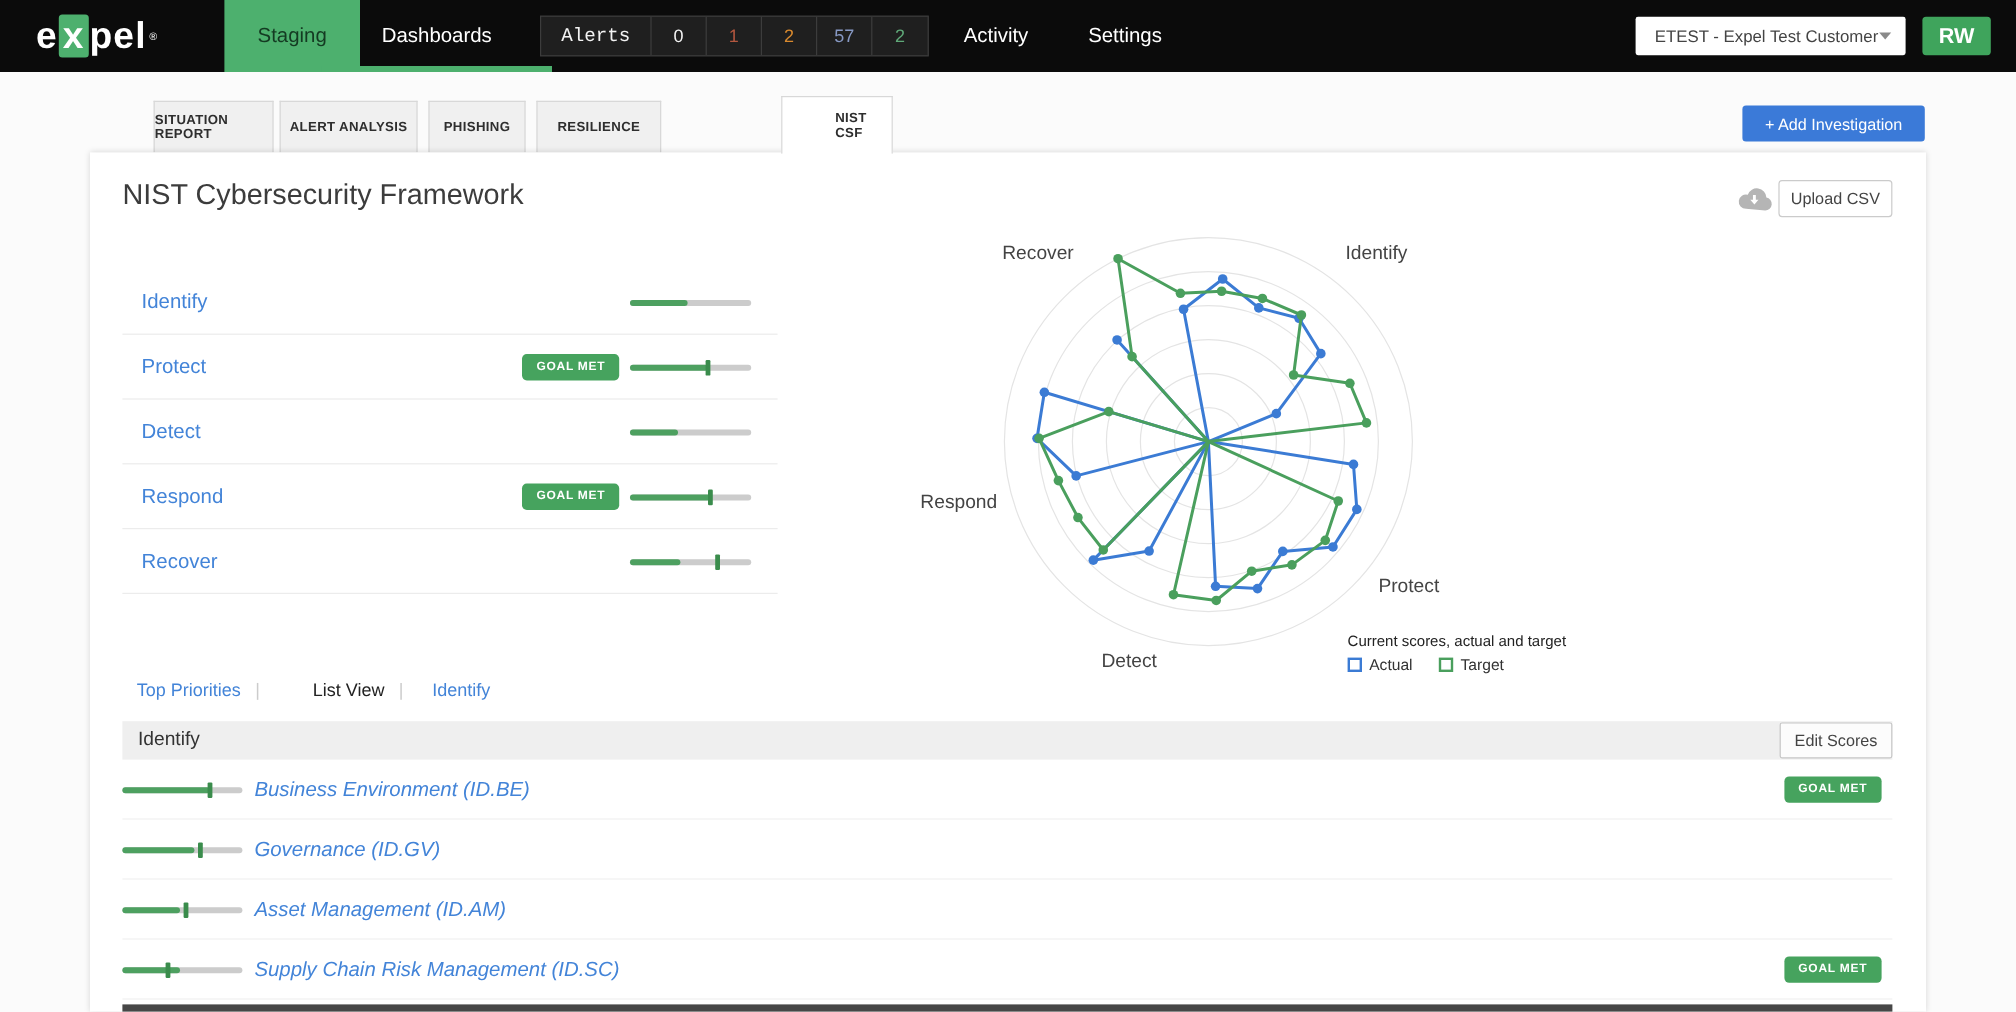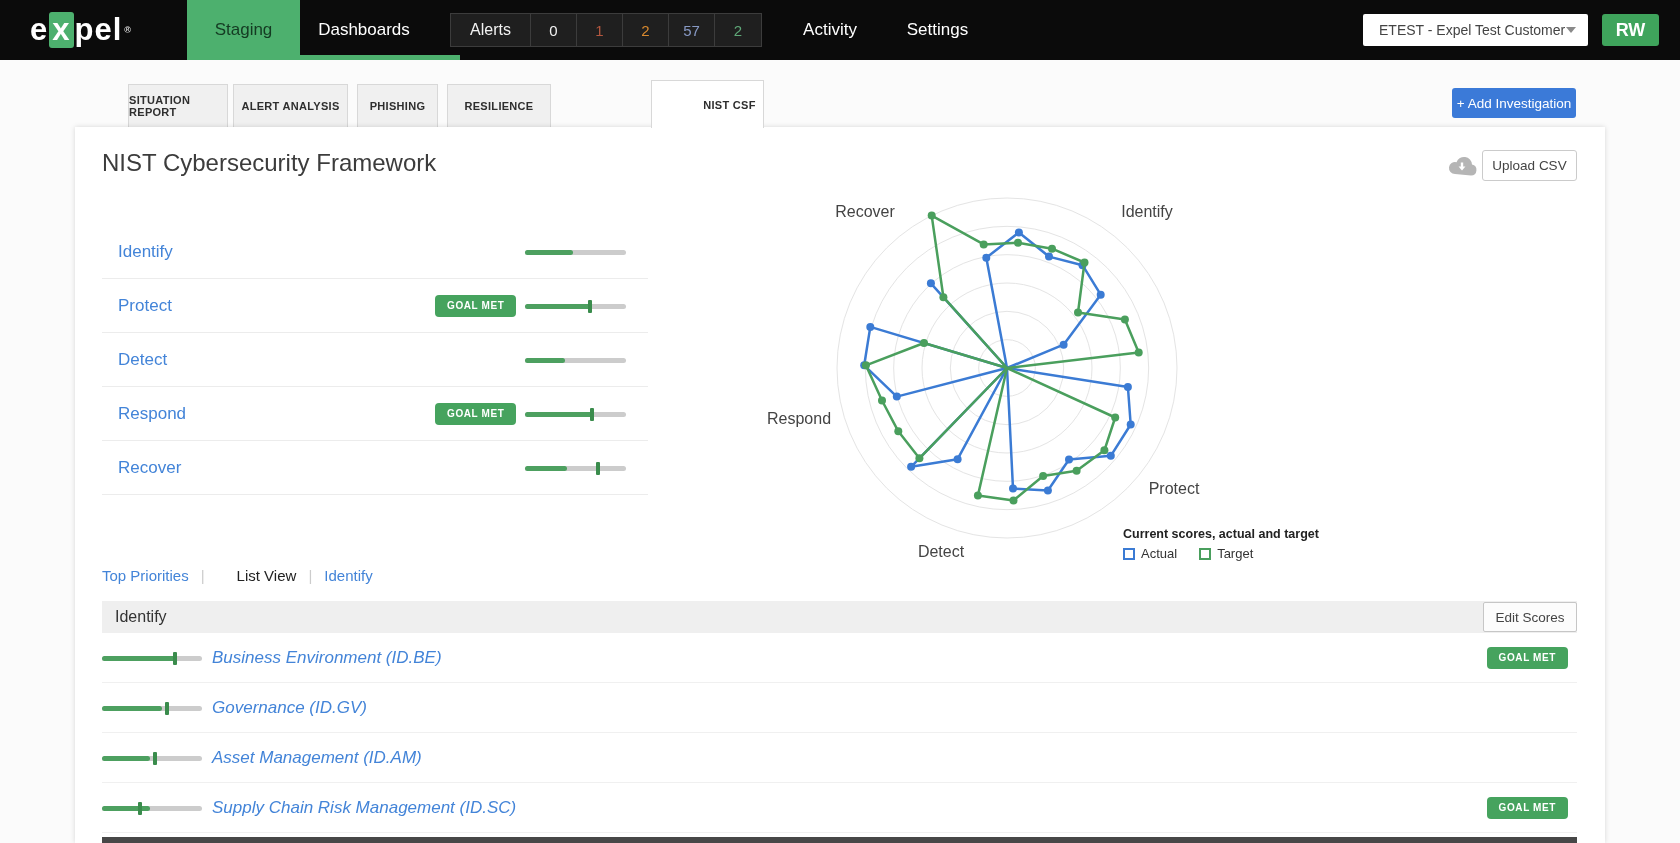--- a/index.html
+++ b/index.html
@@ -16,37 +16,37 @@
     color:#143a22; font-size:17px; display:flex; align-items:center; justify-content:center; }
   .navitem { position:absolute; top:0; height:60px; display:flex; align-items:center;
     justify-content:center; color:#fff; font-size:17px; cursor:pointer; }
   .navitem.dash::after { content:""; position:absolute; left:0; right:0; bottom:0; height:5px;
     background:#4db06e; }
   .alerts { position:absolute; left:450px; top:13px; height:34px; display:flex;
     background:#1f1f1f; border:1px solid #3c3c3c; }
   .acell { height:100%; display:flex; align-items:center; justify-content:center;
     border-right:1px solid #3c3c3c; color:#f2f2f2; font-size:16px; cursor:pointer; }
   .acell:last-child { border-right:none; }
-  .acell.lbl { width:80px; }
+  .acell.lbl { width:92px;font-family:Liberation Mono, monospace; }
   .acell.num { width:46px; font-size:15px; }
   .custsel { position:absolute; left:1363px; top:14px; width:225px; height:32px; background:#fff;
     border-radius:2px; display:flex; align-items:center; padding:0 12px 0 16px; cursor:pointer; }
   .custsel .val { flex:1; font-size:14px; color:#444; }
   .caret { width:0; height:0; border-left:5px solid transparent; border-right:5px solid transparent;
     border-top:6px solid #8a8a8a; }
   .rw { position:absolute; left:1602px; top:14px; width:57px; height:32px; background:#3fa45c;
     border-radius:3px; color:#fff; font-weight:bold; font-size:18px; display:flex;
     align-items:center; justify-content:center; cursor:pointer; }
 
   
   .tab { position:absolute; top:84px; height:43px; background:#f0f0f0; border:1px solid #d8d8d8;
     border-bottom:none; display:flex; align-items:center; justify-content:center;
     font-size:11px; font-weight:bold; letter-spacing:.3px; color:#2e2e2e; cursor:pointer; }
   .tab.active { top:80px; height:48px; background:#fff; z-index:5; }
-  .addbtn { position:absolute; left:1452px; top:88px; width:124px; height:30px; background:#3b7ad8;
+  .addbtn { position:absolute; left:1452px; top:88px; width:152px; height:30px; background:#3b7ad8;
     border-radius:3px; color:#fff; font-size:13.5px; display:flex; align-items:center;
     justify-content:center; cursor:pointer; }
 
   
   .card { position:absolute; left:75px; top:127px; width:1530px; height:716px; background:#fff;
     box-shadow:0 0 5px rgba(0,0,0,.15); }
   .pagetitle { position:absolute; left:27px; top:22px; font-size:24px; color:#3c3c3c; }
   .uploadbtn { position:absolute; left:1407px; top:23px; width:95px; height:31px; background:#fff;
     border:1px solid #cbcbcb; border-radius:3px; font-size:13.5px; color:#444; display:flex;
     align-items:center; justify-content:center; cursor:pointer; }
@@ -64,30 +64,30 @@
   .track { position:absolute; height:5px; border-radius:3px; background:#ccc; }
   .frow .track { left:423px; width:101px; top:50%; margin-top:-2px; }
   .fill { position:absolute; left:0; top:0; height:5px; border-radius:3px; background:#4da060; }
   .tick { position:absolute; top:-4px; width:4px; height:13px; border-radius:1px;
     background:#3a8c4c; transform:translateX(-2px); }
 
   
   .radar { position:absolute; left:735px; top:53px; width:400px; height:380px; }
   .axlabel { position:absolute; transform:translate(-50%,-50%); font-size:16px; color:#444;
     white-space:nowrap; }
-  .legend-title { position:absolute; left:1048px; top:400px; font-size:12.5px; font-weight:bold;
+  .legend-title { position:absolute; left:1048px; top:400px; font-size:12.5px; font-weight:normal;
     color:#222; }
   .legend-row { position:absolute; left:1048px; top:419px; display:flex; gap:22px; }
   .legend-item { display:flex; align-items:center; gap:6px; font-size:13px; color:#333; }
   .lsq { width:12px; height:12px; border:2px solid; background:#fff; }
 
   
   .views { position:absolute; left:27px; top:440px; display:flex; align-items:center;
     font-size:15px; }
-  .views .v { cursor:pointer; color:#4384d8; }
+  .views .v { cursor:pointer; color:#4384d8;margin-left:12px; }
   .views .v.active { color:#222; cursor:default;padding-left:20px; }
   .views .sep { color:#ccc; margin:0 12px; }
 
   
   .sechdr { position:absolute; left:27px; top:474px; width:1475px; height:32px; background:#efefef;
     display:flex; align-items:center; }
   .sechdr .t { margin-left:13px; font-size:16px; color:#333; }
   .editbtn { position:absolute; right:0; top:1px; height:30px; width:94px; background:#fcfcfc;
     border:1px solid #c6c6c6; border-radius:2px; font-size:13.5px; color:#444; display:flex;
     align-items:center; justify-content:center; cursor:pointer; }
@@ -129,21 +129,21 @@
     <span class="caret"></span>
   </div>
   <div class="rw">RW</div>
 </div>
 
 <div id="tabs">
     <div class="tab" style="left: 100px; width: 100px; margin-left: 28px;">SITUATION REPORT</div>
     <div class="tab" style="left: 233px; width: 115px;">ALERT ANALYSIS</div>
     <div class="tab" style="left: 357px; width: 81px;">PHISHING</div>
     <div class="tab" style="left: 447px; width: 104px;">RESILIENCE</div>
-    <div class="tab active" style="left: 651px; width: 113px; padding-left: 44px;">NIST CSF</div>
+    <div class="tab active" style="left: 651px; width: 93px; padding-left: 44px;">NIST CSF</div>
   </div>
 <div class="addbtn">+ Add Investigation</div>
 
 <div class="card">
   <div class="pagetitle">NIST Cybersecurity Framework</div>
 
   <svg class="cloud" viewBox="0 0 30 22">
     <path d="M8 20 a6 6 0 1 1 1.5-11.8 A8 8 0 0 1 25 10.5 a5.5 5.5 0 0 1-1 10.9 z" fill="#b5b5b5"></path>
     <path d="M15 8.5 v6" stroke="#fff" stroke-width="2.4" fill="none"></path>
     <path d="M11.6 12.4 l3.4 4 3.4-4 z" fill="#fff"></path>

